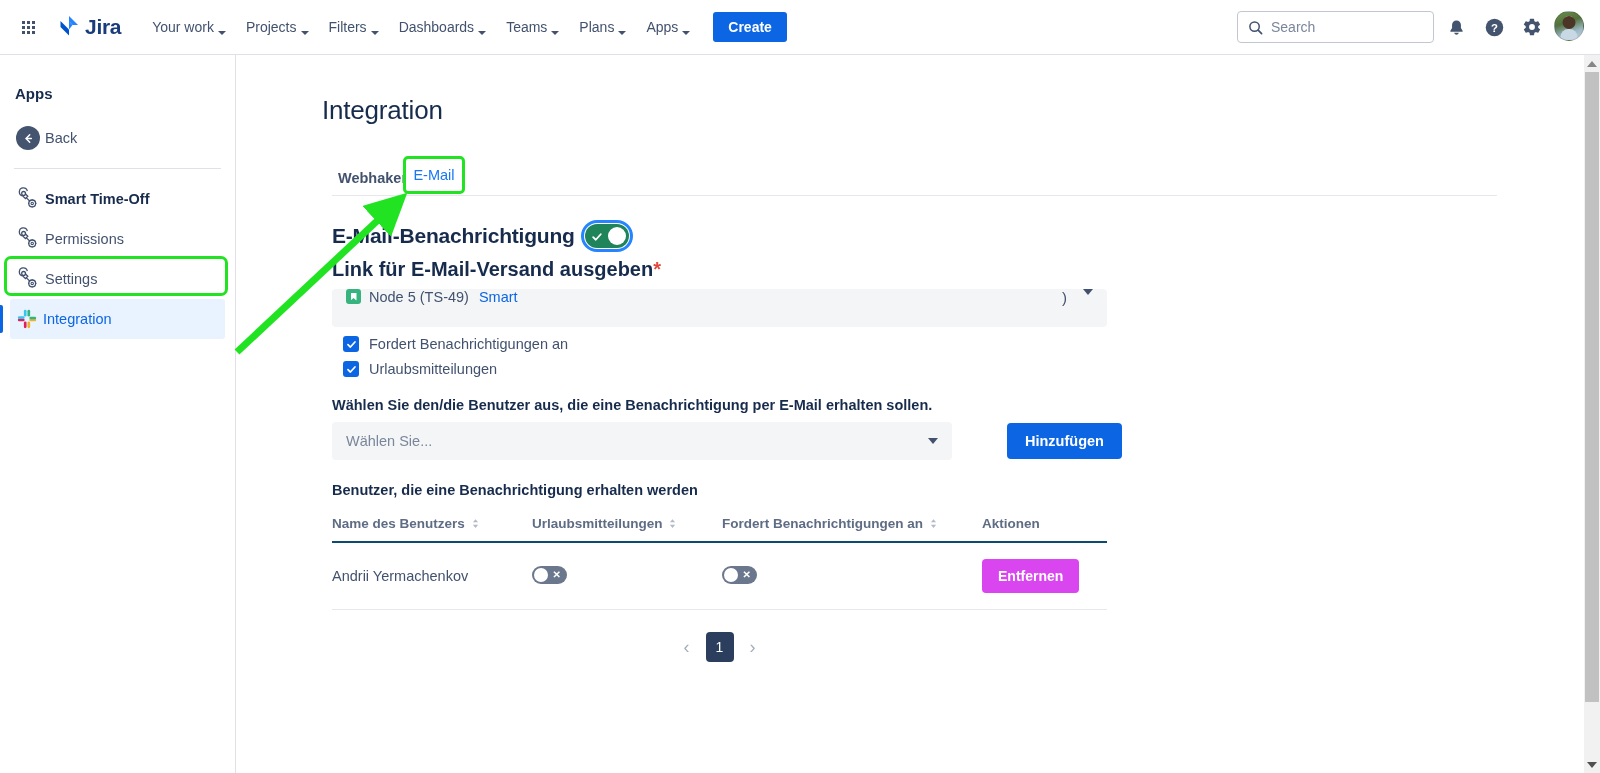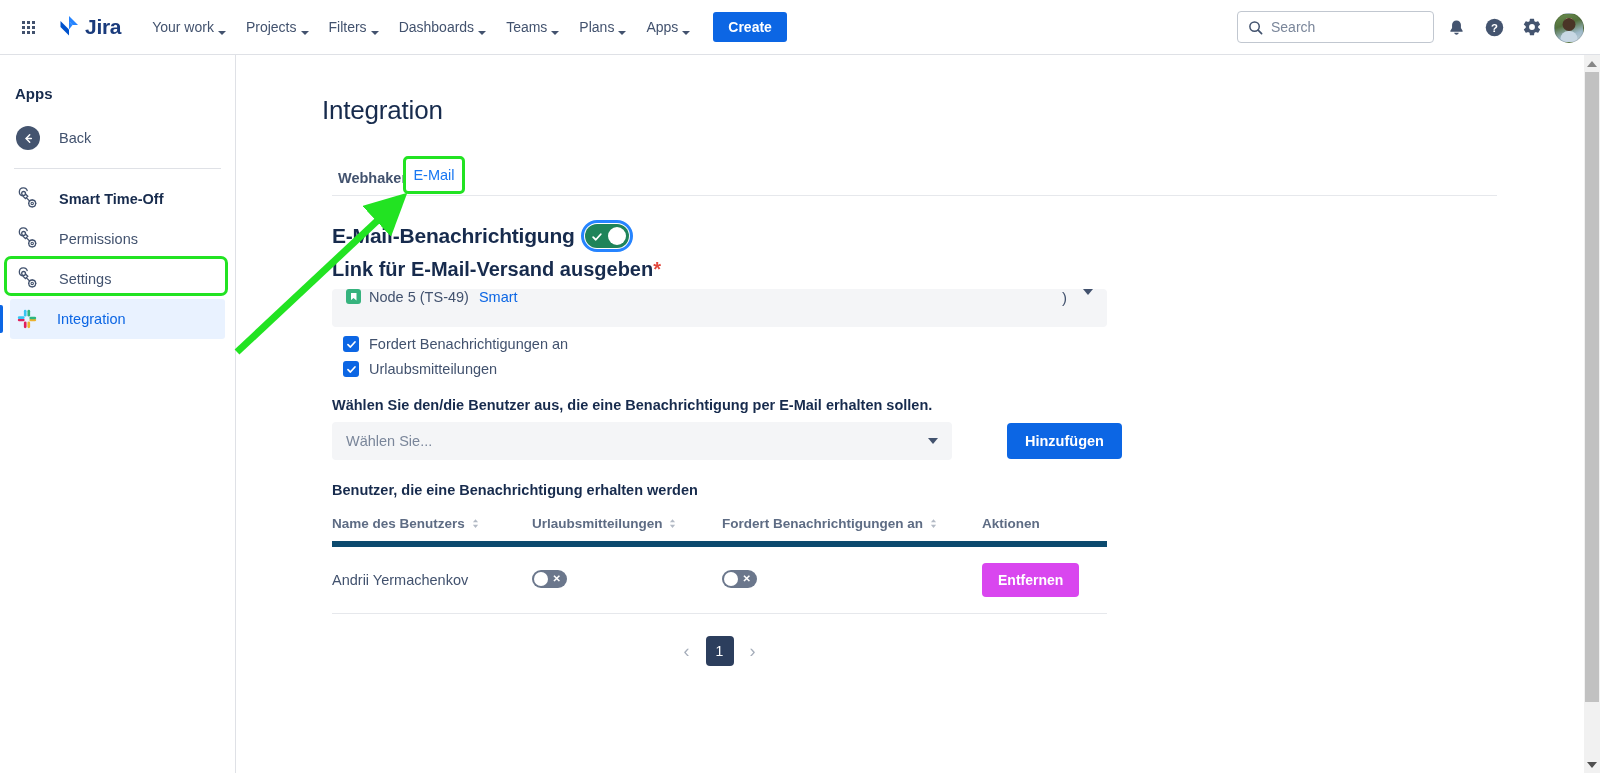--- a/index.html
+++ b/index.html
@@ -52,21 +52,21 @@
 
   .create-btn {
     background: #0c66e4; color: #fff;
     font-size: 14px; font-weight: 600;
     padding: 7px 15px; border-radius: 3px;
     margin-left: 12px; cursor: pointer; border: none;
     font-family: "Liberation Sans", sans-serif;
   }
 
   .nav-right {
-    margin-left: auto; display: flex; align-items: flex-end;
+    margin-left: auto; display: flex; align-items: flex-start;
     padding-right: 16px; gap: 6px; padding-left: 20px;
   }
   .searchbox {
     width: 197px; height: 32px;
     border: 1px solid #c1c7d0; border-radius: 4px;
     display: flex; align-items: center; padding: 0 10px;
     background: #fff; cursor: text;
   }
   .searchbox .ph { font-size: 14px; color: #7a869a; margin-left: 8px; }
   .icon-btn {
@@ -98,21 +98,21 @@
     background: #fff;
     border-right: 1px solid #dfe1e6;
     z-index: 20;
   }
   .side-title {
     font-size: 15px; font-weight: 700; color: #172b4d;
     padding: 30px 0 0 15px;
   }
   .side-list { margin-top: 16px; }
   .side-item {
-    display: flex; align-items: center; gap: 19px;
+    display: flex; align-items: center; gap: 5px;
     height: 40px; margin: 0 10px; padding-left: 6px;
     border-radius: 3px; cursor: pointer;
     font-size: 14.5px; color: #42526e;
     position: relative;
   }
   .side-item.active { background: #e9f2ff; color: #0c66e4; font-weight: 400; }
   .side-item.active::before {
     content: ""; position: absolute; left: -10px; top: 6px;
     width: 3px; height: 28px; background: #0c66e4; border-radius: 0 2px 2px 0;
   }
@@ -260,21 +260,21 @@
     color: #172b4d; font-weight: 600;
   }
 
   table.users {
     margin: 10px 0 0 95px; width: 775px;
     border-collapse: collapse;
   }
   table.users th {
     text-align: left; font-size: 13.5px; font-weight: 600;
     color: #5e6c84; padding: 8px 0 10px 0;
-    border-bottom: 6px solid #0c4a6e;
+    border-bottom: 2px solid #0c4a6e;
     margin-left: 39px;
   }
   table.users td {
     font-size: 14.5px; color: #42526e;
     padding: 16px 0; border-bottom: 1px solid #e6e8ec;
     vertical-align: middle;
   }
   .sort-ico { display: inline-block; margin-left: 3px; position: relative; top: 1px; }
   .toggle-off {
     width: 35px; height: 18px; border-radius: 10px;

